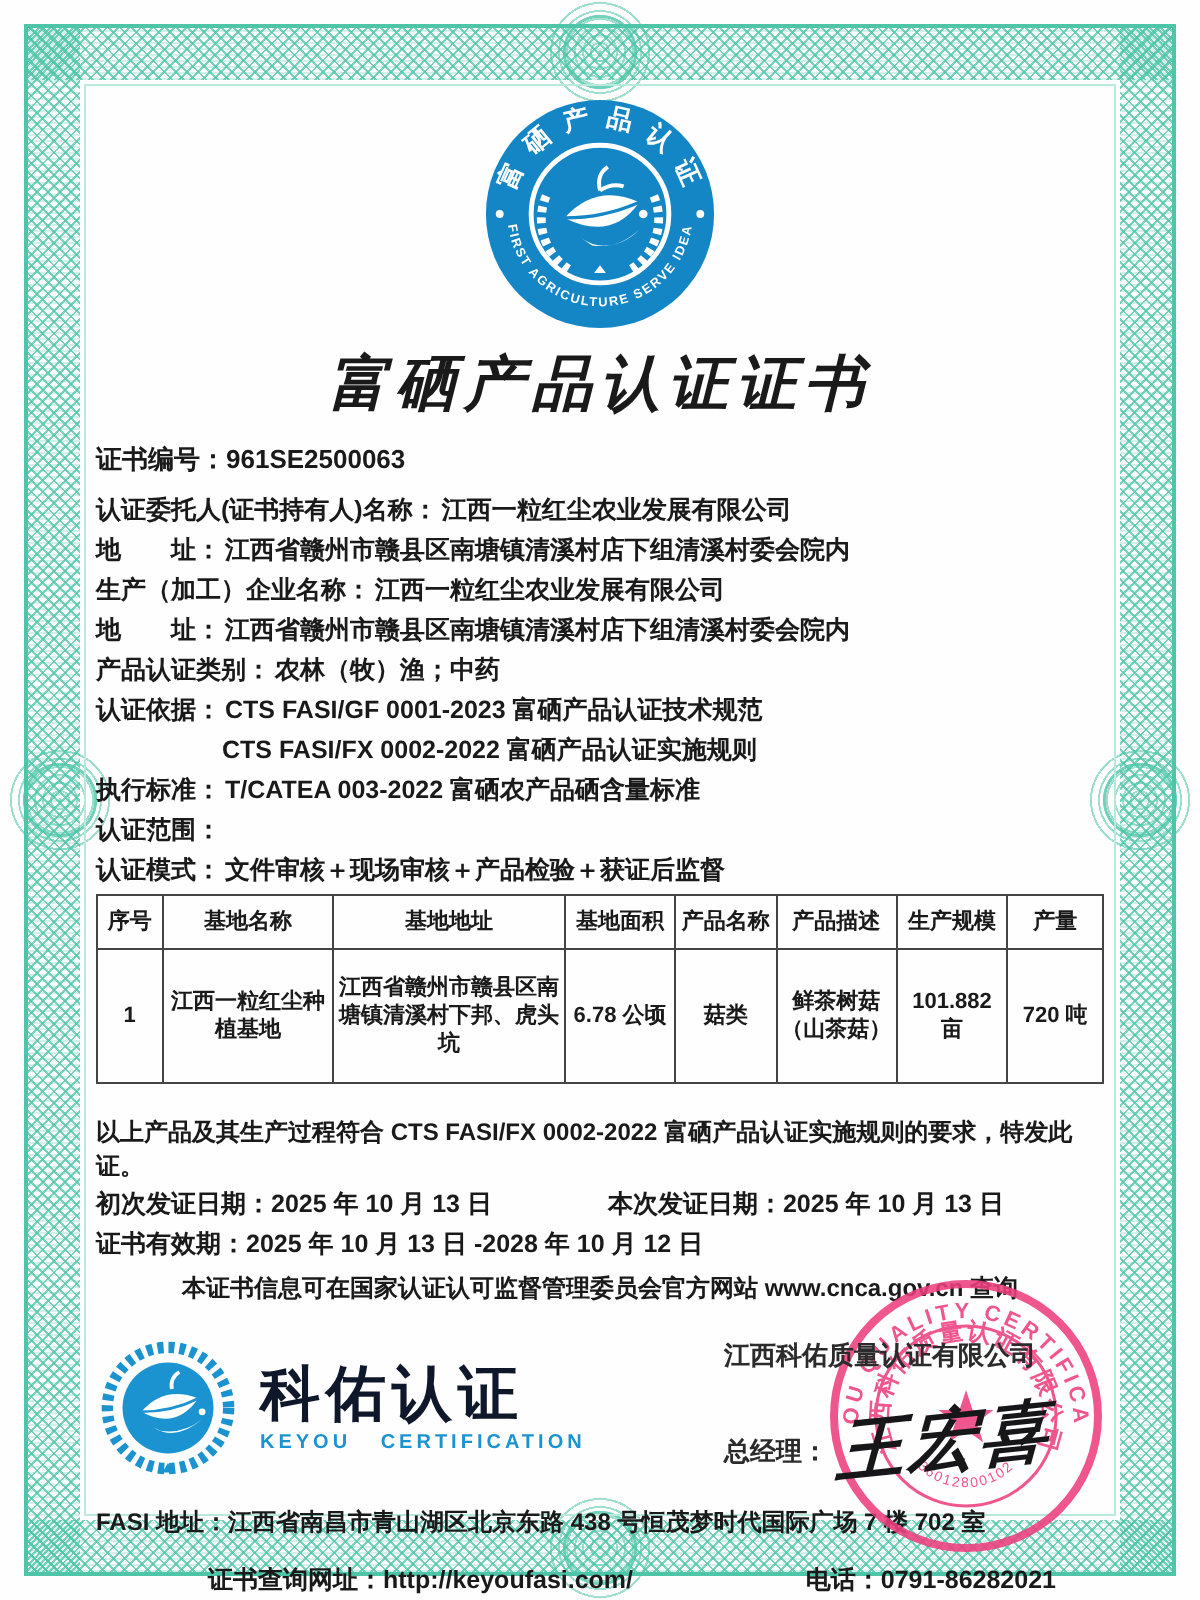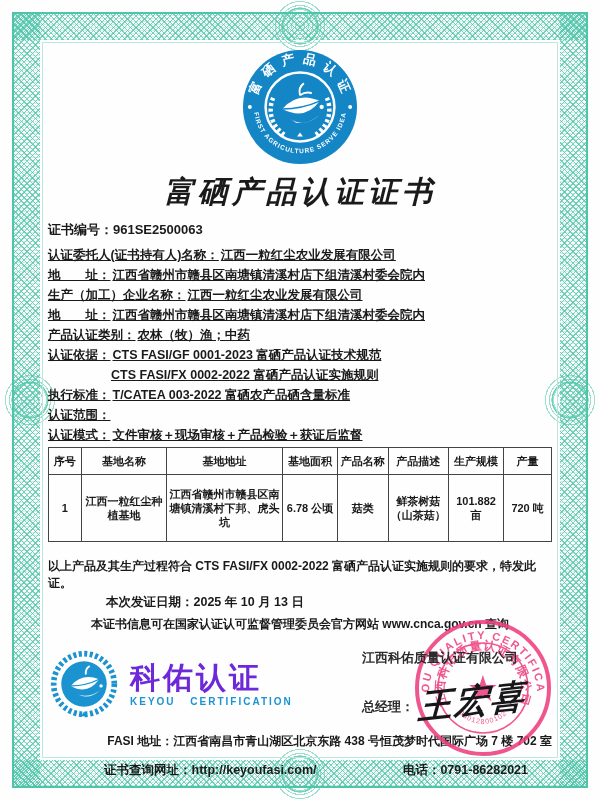--- a/index.html
+++ b/index.html
@@ -19,46 +19,46 @@
         radial-gradient(circle, rgba(78,197,169,0) 46%, rgba(78,197,169,.8) 47% 50%, rgba(78,197,169,0) 51%),
         repeating-radial-gradient(circle, rgba(78,197,169,.55) 0 1px, transparent 1px 4px);}
   .orn.o-left{left:4px;top:374px;} .orn.o-right{right:4px;top:374px;}
   .orn.o-top{top:0px;left:274px;} .orn.o-bot{bottom:0px;left:274px;}
   .inner-rule{position:absolute;inset:42px;border:1px solid #b9e8dc;pointer-events:none;}
   
   .content{position:absolute;left:48px;right:48px;top:44px;bottom:40px;}
   .logo-top{display:block;margin:4px auto 2px;}
   h1.title{margin:6px 0 8px;text-align:center;font-size:30px;font-weight:700;letter-spacing:4px;font-style:italic;}
   .cert-no{text-align:left;font-size:13px;font-weight:700;padding-right:8px;margin-bottom:6px;}
-  .field{font-size:12.5px;font-weight:700;line-height:20px;white-space:nowrap;text-decoration:underline;}
+  .field{font-size:12.5px;font-weight:700;line-height:20px;white-space:nowrap;}
   .field .lbl{margin-right:2px;}
   .field.indent{padding-left:63px;}
   
   table.scope{border-collapse:collapse;width:100%;margin:2px 0 16px;table-layout:fixed;}
   table.scope th,table.scope td{border:1px solid #444;font-size:11px;font-weight:700;
       text-align:center;vertical-align:middle;padding:2px 1px;line-height:14px;word-break:break-all;}
   table.scope th{height:22px;}
   table.scope td{height:62px;}
   .statement{font-size:12px;font-weight:700;line-height:17px;margin-top:2px;}
   .dates-row{font-size:12.5px;font-weight:700;line-height:20px;display:flex;}
   .dates-row .gap{width:58px;}
   .note{font-size:12px;font-weight:700;text-align:center;margin-top:4px;}
   
   .brand-row{position:relative;display:flex;justify-content:space-between;margin-top:12px;height:78px;}
   .keyou{display:flex;align-items:center;gap:10px;}
-  .keyou-text .cn{font-size:30px;font-weight:700;color:#6d28d9;letter-spacing:3px;line-height:32px;}
+  .keyou-text .cn{font-size:30px;font-weight:700;color:#0f172a;letter-spacing:3px;line-height:32px;}
   .keyou-text .en{font-size:10px;font-weight:700;color:#1b93d0;letter-spacing:2px;word-spacing:10px;margin-top:2px;}
   .sign-block{padding-top:4px;font-size:13px;font-weight:700;color:#2b2b2b;width:190px;position:relative;z-index:3;}
   .sign-block .signer{margin-top:22px;}
   .signature{font-family:"DejaVu Serif",serif;font-style:italic;font-weight:700;font-size:34px;
       color:#17171a;display:inline-block;transform:rotate(-6deg) skewX(-8deg);line-height:20px;
       letter-spacing:2px;position:relative;top:2px;}
   .seal{position:absolute;right:-6px;top:-32px;z-index:2;opacity:.88;}
   
-  .footer-addr{font-size:12px;font-weight:700;text-align:right;margin-top:10px;}
+  .footer-addr{font-size:12px;font-weight:700;text-align:left;margin-top:10px;}
   .footer-bottom{display:flex;font-size:12.5px;font-weight:700;margin-top:12px;padding:0 24px 10px 56px;
       justify-content:space-between;}
 </style>
 </head>
 <body>
 
 <div class="page">
 
   <div class="band top"></div>
   <div class="band bottom"></div>
@@ -147,22 +147,26 @@
           <td>鲜茶树菇（山茶菇）</td>
           <td>101.882 亩</td>
           <td>720 吨</td>
         </tr>
       </tbody>
     </table>
 
     <div class="statement">以上产品及其生产过程符合 CTS FASI/FX 0002-2022 富硒产品认证实施规则的要求，特发此证。</div>
 
     <div class="dates-row">
+      <span><span>初次发证日期：</span><span>2025 年 10 月 13 日</span></span>
       <span class="gap"></span>
       <span><span>本次发证日期：</span><span>2025 年 10 月 13 日</span></span>
+    </div>
+    <div class="dates-row">
+      <span><span>证书有效期：</span><span>2025 年 10 月 13 日 -2028 年 10 月 12 日</span></span>
     </div>
 
     <div class="note">本证书信息可在国家认证认可监督管理委员会官方网站 www.cnca.gov.cn 查询</div>
 
     <div class="brand-row">
       <div class="keyou">
         <svg width="72" height="72" viewBox="0 0 76 76">
           <circle cx="38" cy="38" r="32" fill="none" stroke="#1b93d0" stroke-width="6" stroke-dasharray="3.2 2.6"></circle>
           <circle cx="38" cy="38" r="26" fill="#ffffff"></circle>
           <circle cx="38" cy="38" r="24" fill="#1b93d0"></circle>

